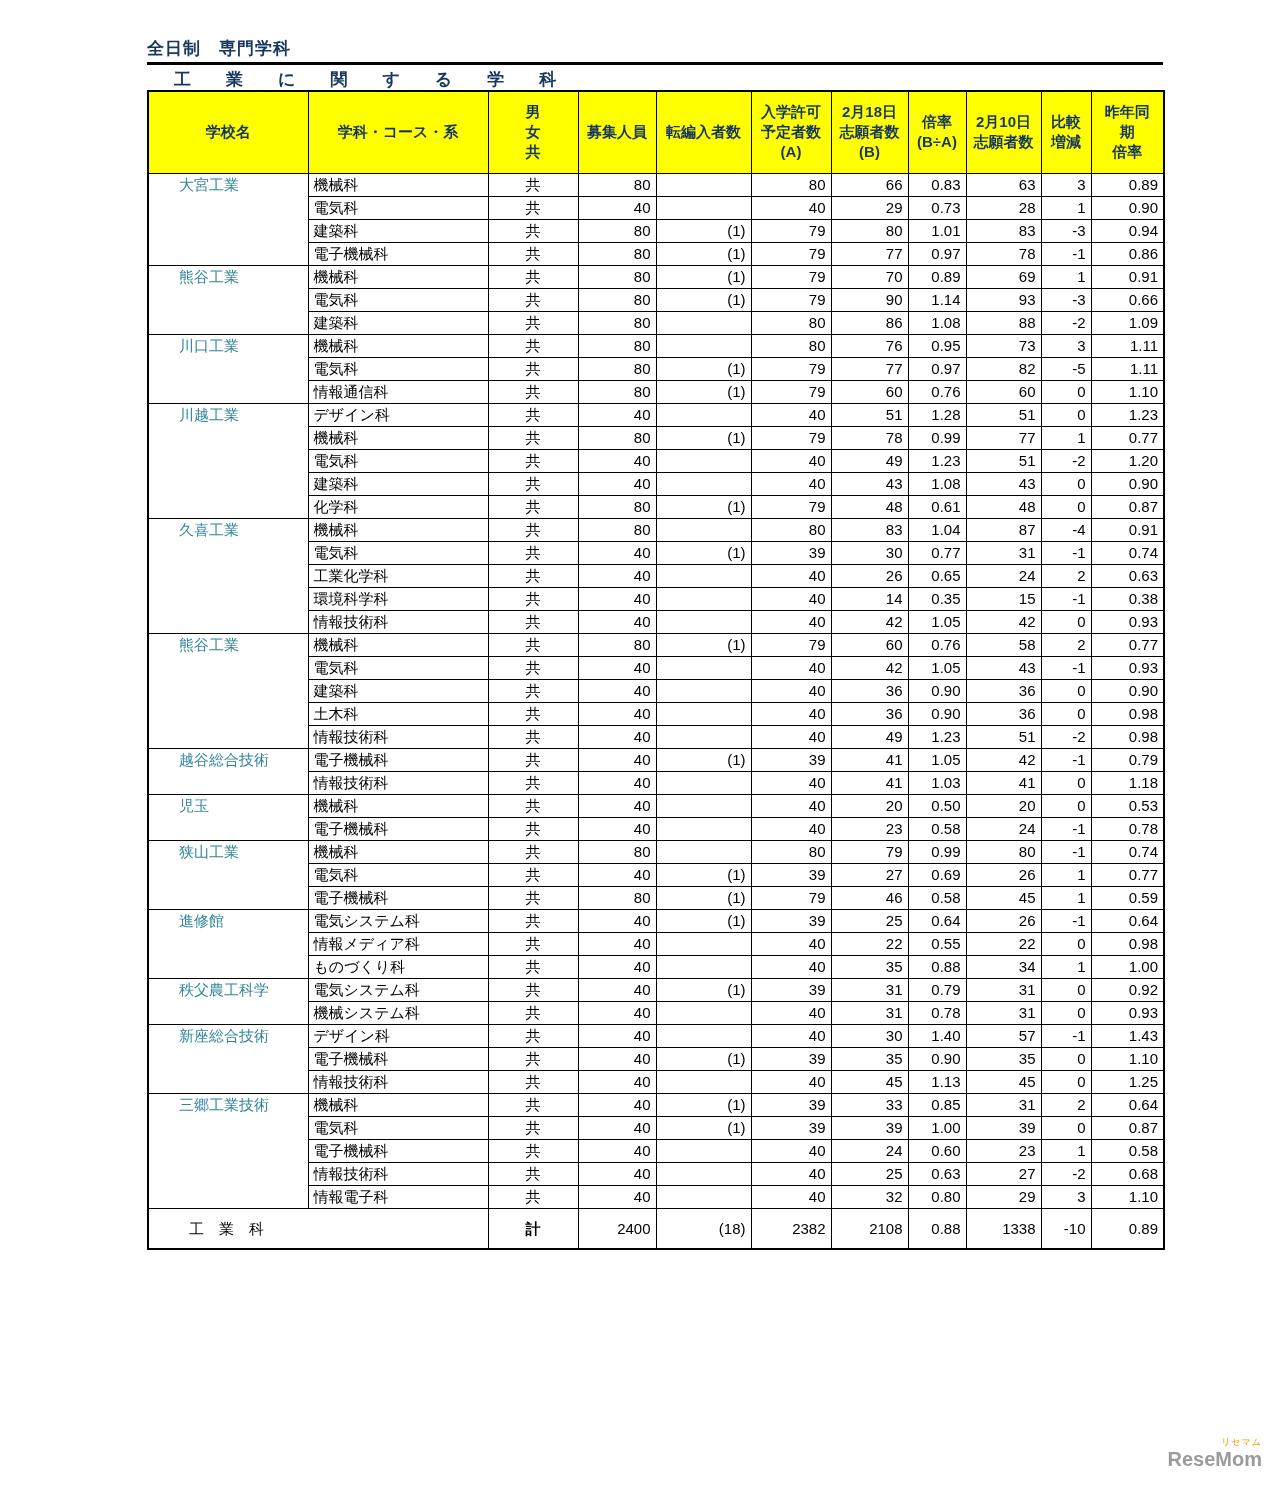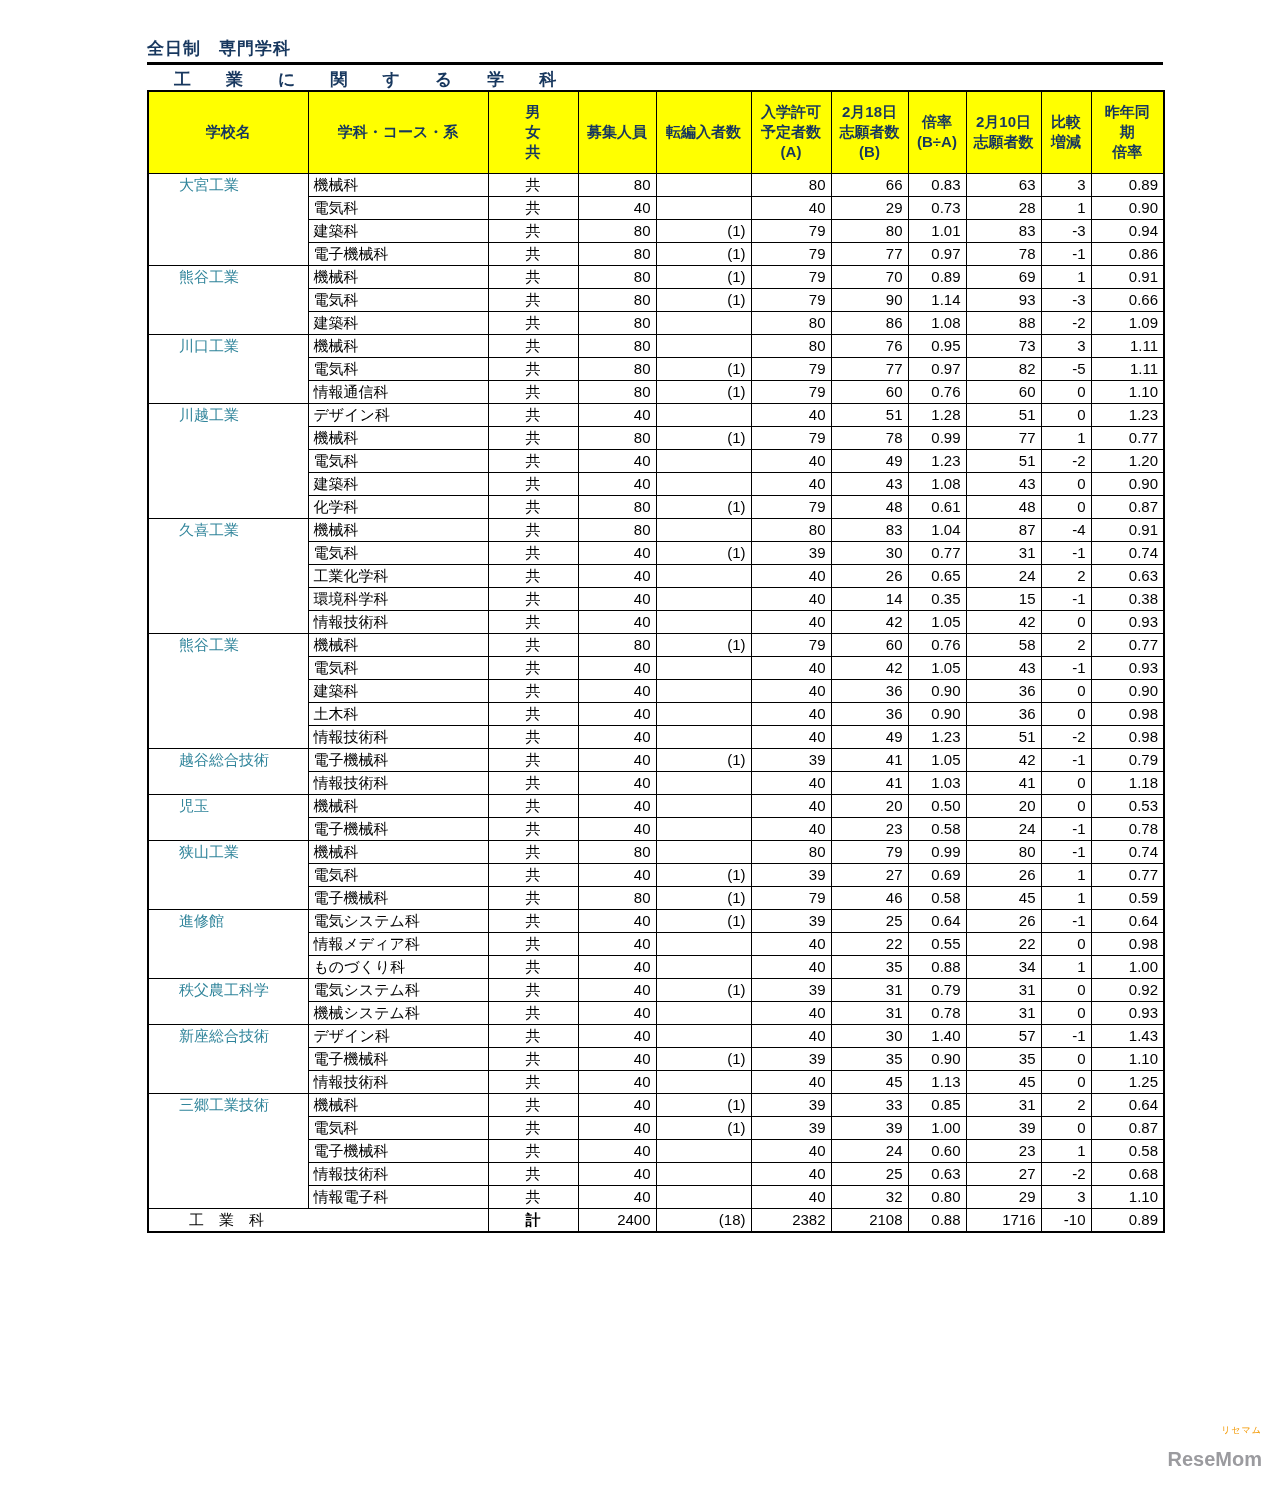--- a/index.html
+++ b/index.html
@@ -28,28 +28,28 @@
   th, td { border: 1px solid #000; padding: 0 5px; height: 23px; overflow: hidden; line-height: 1.3; }
   thead th {
     background: #ffff00; color: #17375e; font-weight: bold;
     text-align: center; vertical-align: middle; height: 82px;
     white-space: pre-line; padding: 0 2px; line-height: 1.35; font-size: 15px;
   }
   td.school { color: #31859b; vertical-align: top; text-align: left; padding-top: 1px; padding-left: 30px; }
   td.left { text-align: left; }
   td.center { text-align: center; }
   td.right { text-align: right; }
-  tfoot td { height: 24px; }
+  tfoot td { height: 41px; }
   .total-label { text-align: left; padding-left: 40px; }
   .bold { font-weight: bold; }
   .logo {
     position: absolute; right: 18px; bottom: 16px; text-align: right; line-height: 1;
   }
   .logo-sub {
-    display: block; font-size: 9px; color: #f39800; letter-spacing: 1px; margin-bottom: 14px;
+    display: block; font-size: 9px; color: #f39800; letter-spacing: 1px; margin-bottom: 2px;
   }
   .logo-main {
     font-size: 20px; font-weight: bold; color: #9b9b9f; letter-spacing: 0px;
   }
 </style>
 </head>
 <body>
 
 <div class="doc-title">全日制　専門学科</div>
 <div class="title-rule"></div>
@@ -652,21 +652,21 @@
     </tbody>
   <tfoot>
     <tr>
       <td colspan="2" class="total-label">工　業　科</td>
       <td class="center bold">計</td>
       <td class="right">2400</td>
       <td class="right">(18)</td>
       <td class="right">2382</td>
       <td class="right">2108</td>
       <td class="right">0.88</td>
-      <td class="right">1716</td>
+      <td class="right">1338</td>
       <td class="right">-10</td>
       <td class="right">0.89</td>
     </tr>
   </tfoot>
 </table>
 
 <div class="logo">
   <span class="logo-sub">リセマム</span>
   <span class="logo-main">ReseMom</span>
 </div>

